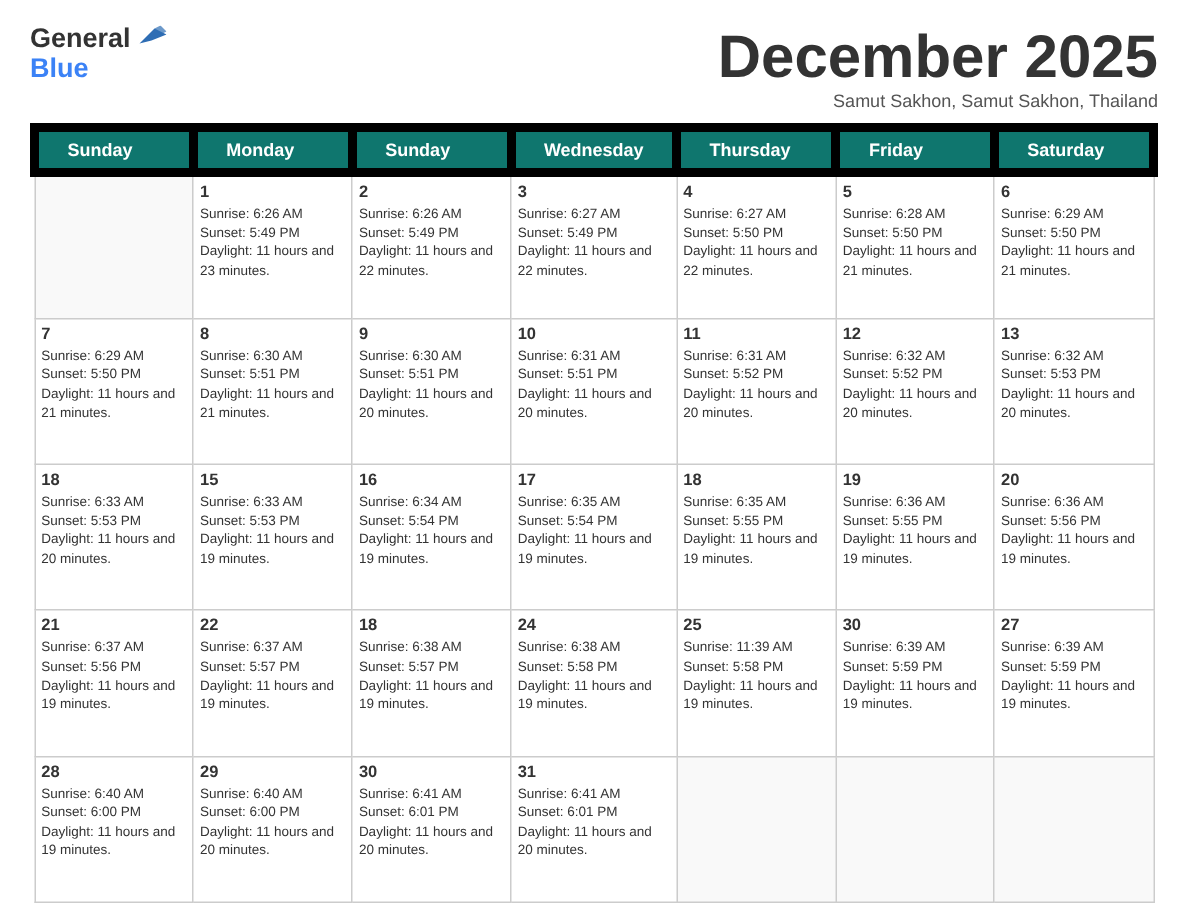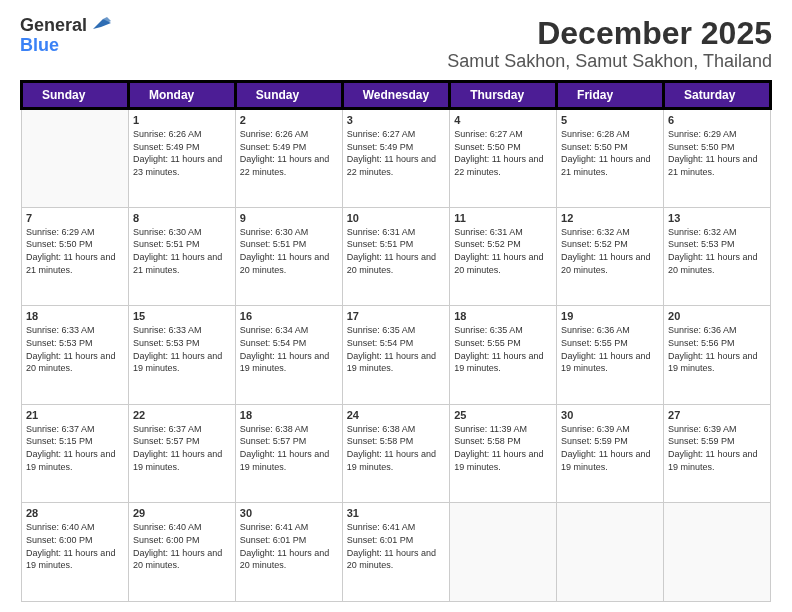--- a/index.html
+++ b/index.html
@@ -34,43 +34,43 @@
       color: #333;
       line-height: 1.1;
     }
     .logo-blue {
       color: #3b82f6;
     }
     .title-section {
       text-align: right;
     }
     .month-title {
-      font-size: 32px;
+      font-size: 40px;
       font-weight: bold;
       color: #333;
       line-height: 1.1;
     }
     .subtitle {
-      font-size: 18px;
+      font-size: 12px;
       color: #555;
     }
     .calendar {
       width: 100%;
       border-collapse: collapse;
       flex: 1;
       font-size: 9.5px;
     }
     .calendar thead tr th {
-      background-color: #4c1d95;
+      background-color: #0f766e;
       color: #fff;
       padding: 5px 19px;
       text-align: left;
       font-size: 12px;
       font-weight: bold;
-      border: 3px solid #000000;
+      border: 6px solid #000000;
     }
     .calendar tbody tr td {
       border: 1px solid #ccc;
       vertical-align: top;
       padding: 4px 4px 3px 4px;
       width: 14.28%;
       height: 82px;
     }
     .day-num {
       font-weight: bold;
@@ -269,21 +269,21 @@
             <div class="day-info">Sunrise: 6:36 AM
 Sunset: 5:56 PM
 Daylight: 11 hours
 and 19 minutes.</div>
           </td>
         </tr>
         <tr>
           <td>
             <span class="day-num">21</span>
             <div class="day-info">Sunrise: 6:37 AM
-Sunset: 5:15 PM
+Sunset: 5:56 PM
 Daylight: 11 hours
 and 19 minutes.</div>
           </td>
           <td>
             <span class="day-num">22</span>
             <div class="day-info">Sunrise: 6:37 AM
 Sunset: 5:57 PM
 Daylight: 11 hours
 and 19 minutes.</div>
           </td>

